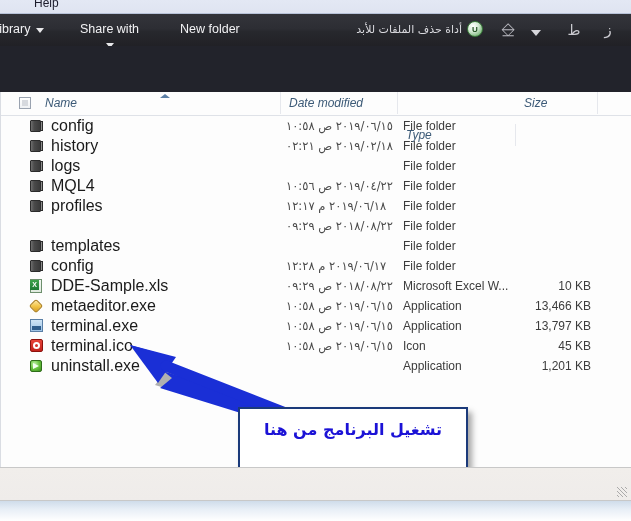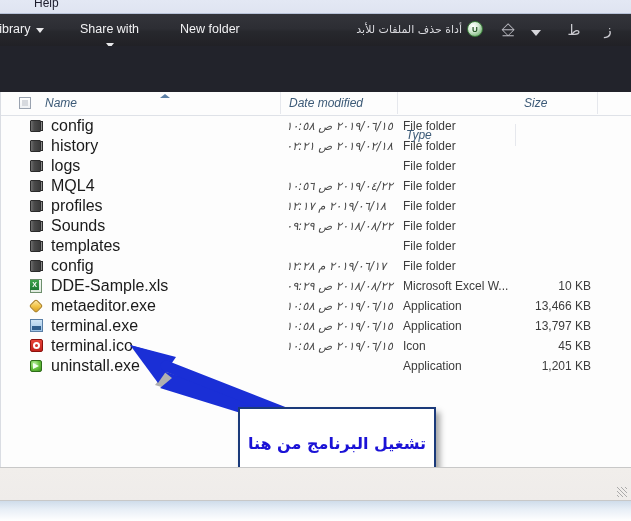--- a/index.html
+++ b/index.html
@@ -199,21 +199,20 @@
     display: flex; align-items: center; gap: 7px;
     font-size: 16px; color: #1a1a1a;
     white-space: nowrap;
   }
   .c-date {
     position: absolute; left: 285px; width: 112px;
     font-size: 11.5px; color: #4a4a4a;
     direction: rtl; text-align: left;
     font-family: "DejaVu Sans", sans-serif;
     white-space: nowrap;
-    font-style: italic;
   }
   .c-type {
     position: absolute; left: 402px; width: 112px;
     font-size: 12px; color: #3c3c3c;
     white-space: nowrap; overflow: hidden;
   }
   .c-size {
     position: absolute; left: 508px; width: 82px;
     font-size: 12px; color: #3c3c3c;
     text-align: right;
@@ -325,29 +324,29 @@
     position: absolute;
     left: 0; top: 0;
     width: 631px; height: 521px;
     pointer-events: none;
   }
 
   
   .callout {
     position: absolute;
     left: 238px; top: 407px;
-    width: 198px; height: 73px;
+    width: 230px; height: 73px;
     background: #ffffff;
     border: 2px solid #1b3a7a;
     box-sizing: border-box;
     box-shadow: 4px 5px 6px rgba(0,0,0,0.35);
     display: flex;
     align-items: flex-start;
     justify-content: center;
-    padding-top: 25px;
+    padding-top: 11px;
   }
   .callout-text {
     font-family: "DejaVu Sans", sans-serif;
     direction: rtl;
     font-size: 16px;
     font-weight: bold;
     color: #1b12d6;
     white-space: nowrap;
   }
 
@@ -464,24 +463,20 @@
         <div class="row">
           <div class="c-name">
             <span class="ico ico-folder"></span>
             <span>profiles</span>
           </div>
           <div class="c-date">٢٠١٩/٠٦/١٨ م ١٢:١٧</div>
           <div class="c-type">File folder</div>
           <div class="c-size"></div>
         </div>
         <div class="row">
-          <div class="c-name">
-            <span class="ico ico-folder"></span>
-            <span>Sounds</span>
-          </div>
           <div class="c-date">٢٠١٨/٠٨/٢٢ ص ٠٩:٢٩</div>
           <div class="c-type">File folder</div>
           <div class="c-size"></div>
         </div>
         <div class="row">
           <div class="c-name">
             <span class="ico ico-folder"></span>
             <span>templates</span>
           </div>
           <div class="c-type">File folder</div>

